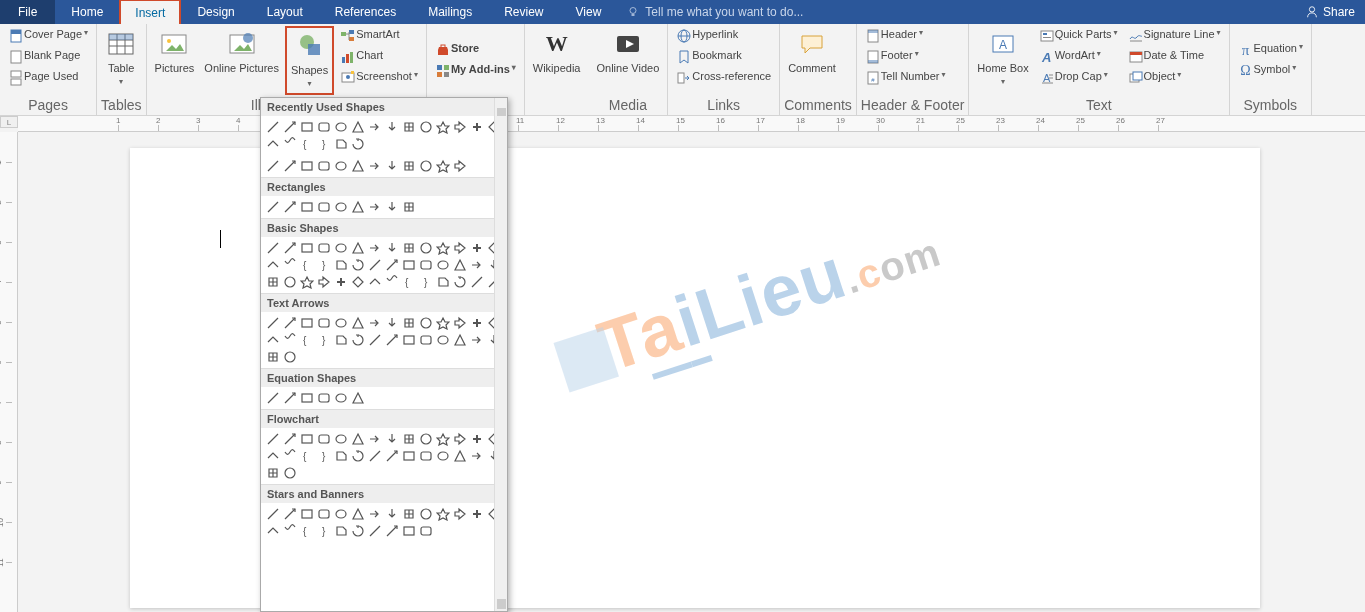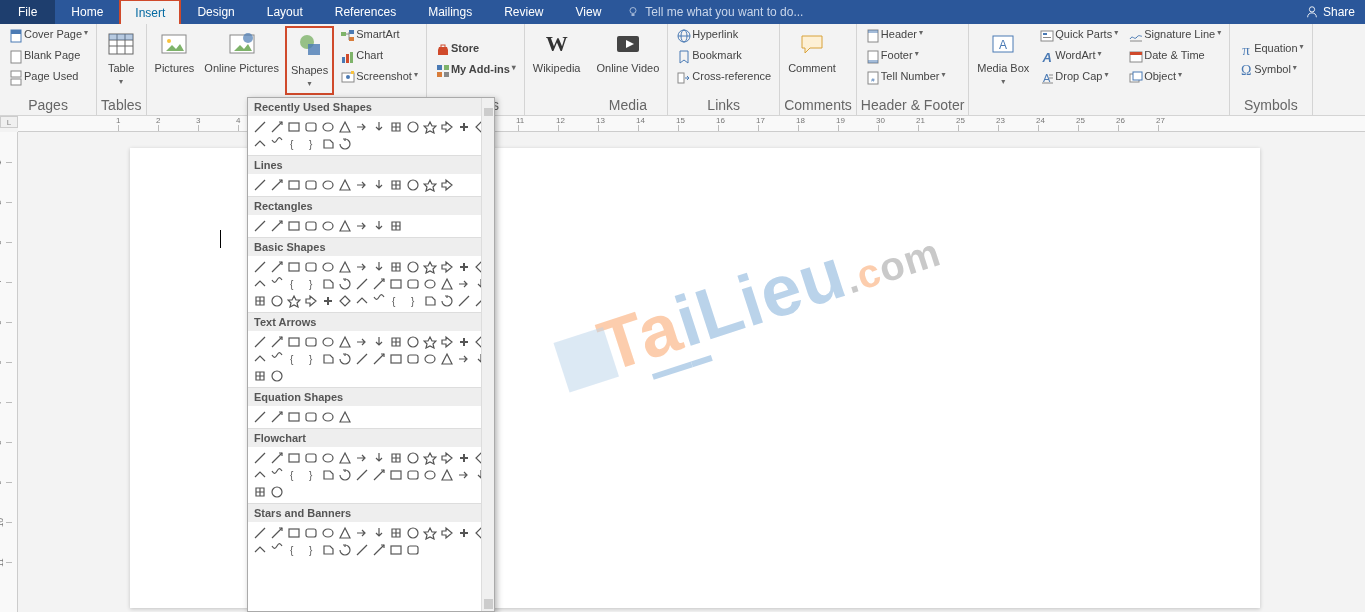--- a/index.html
+++ b/index.html
@@ -31,21 +31,21 @@
 .ruler-h { position: absolute; top: 116px; left: 18px; right: 0; height: 16px; background: #f9f9f9; border-bottom: 1px solid #ccc; display:flex; align-items:flex-end; font-size:8px; color:#777; overflow:hidden; padding-left:100px;}
 .ruler-h .tick { width: 40px; flex:0 0 40px; border-left:1px solid #bbb; height:6px; position:relative;}
 .ruler-h .num { position:absolute; top:-9px; left:-3px;}
 .ruler-v { position: absolute; top: 132px; left: 0; width: 18px; bottom: 0; background: #f9f9f9; border-right: 1px solid #ccc; display:flex; flex-direction:column; align-items:center; font-size:8px; color:#777; padding-top:30px;}
 .ruler-v .tick { height: 40px; width:6px; border-top:1px solid #bbb; position:relative; flex:0 0 40px;}
 .ruler-v .num { position:absolute; left:-10px; top:-5px; transform:rotate(-90deg);}
 .page { position: absolute; top: 148px; left: 130px; width: 1130px; height: 460px; background: #fff; box-shadow: 0 1px 4px rgba(0,0,0,0.2); }
 .cursor { position:absolute; top: 230px; left: 220px; width:1px; height:18px; background:#000;}
 
 
-.shapes-panel { position:absolute; top:97px; left:247px; width:248px; height:515px; background:#fff; border:1px solid #aaa; box-shadow:2px 2px 6px rgba(0,0,0,0.3); overflow:hidden; font-size:11px; z-index:10;}
+.shapes-panel { position:absolute; top:97px; left:260px; width:248px; height:515px; background:#fff; border:1px solid #aaa; box-shadow:2px 2px 6px rgba(0,0,0,0.3); overflow:hidden; font-size:11px; z-index:10;}
 .shapes-panel .cat { background:#eee; padding:3px 6px; font-weight:bold; color:#555; border-top:1px solid #ddd;}
 .shapes-panel .cat:first-child { border-top:none;}
 .shapes-panel .grid { display:flex; flex-wrap:wrap; padding:3px 4px; gap:1px;}
 .shapes-panel .sh { width:16px; height:16px; display:flex; align-items:center; justify-content:center; cursor:pointer; }
 .shapes-panel .sh svg { width:14px; height:14px; stroke:#555; stroke-width:1.2; fill:none; }
 .shapes-panel .scroll { position:absolute; right:0; top:0; width:13px; height:100%; background:#f0f0f0; border-left:1px solid #ddd;}
 .shapes-panel .scroll .thumb { position:absolute; top:10px; left:2px; width:9px; height:8px; background:#ccc;}
 .shapes-panel .scroll .thumb2 { position:absolute; bottom:2px; left:2px; width:9px; height:10px; background:#ccc;}
 
 
@@ -354,21 +354,21 @@
 
   <div class="group">
     <div class="group-body">
       <div class="btn-large">
           <span class="ico">
             <svg class="i" viewBox="0 0 32 32">
               <rect x="6" y="8" width="20" height="16" fill="#fff" stroke="#4a7ab4"></rect>
               <text x="16" y="21" font-size="12" text-anchor="middle" fill="#4a7ab4">A</text>
             </svg>
           </span>
-          <span>Media Box</span>
+          <span>Home Box</span>
           <span class="arrow-dn">▾</span>
         </div>
       <div class="btn-col">
         <div class="btn-small">
             <span class="ico">
               <svg class="i" viewBox="0 0 16 16">
                 <rect x="2" y="3" width="12" height="10" fill="#fff" stroke="#888"></rect>
                 <rect x="4" y="5" width="4" height="2" fill="#4a7ab4"></rect>
                 <rect x="4" y="9" width="8" height="1" fill="#888"></rect>
               </svg>
@@ -421,20 +421,21 @@
               <svg class="i" viewBox="0 0 16 16">
                 <rect x="2" y="4" width="9" height="8" fill="#fff" stroke="#888"></rect>
                 <rect x="5" y="2" width="9" height="8" fill="#fff" stroke="#4a7ab4"></rect>
               </svg>
             </span>
             <span>Object</span>
             <span class="arrow-dn">▾</span>
           </div>
       </div>
     </div>
+    <div class="group-label">Text</div>
   </div>
 
   <div class="group">
     <div class="group-body">
       <div class="btn-col" style="justify-content:center;">
         <div class="btn-small">
             <span class="ico" style="font-size:15px;color:#4a7ab4;font-family:serif;">π</span>
             <span>Equation</span>
             <span class="arrow-dn">▾</span>
           </div>
@@ -670,21 +671,20 @@
           <path d="M3 3h6l3 3v5H3z"></path>
         </svg>
       </div>
       <div class="sh">
         <svg viewBox="0 0 14 14">
           <path d="M2 7a5 5 0 1 0 5-5" fill="none"></path>
           <path d="M5 2l2 0 0 2"></path>
         </svg>
       </div>
     </div>
-    <div class="cat">Lines</div>
     <div class="grid">
       <div class="sh">
         <svg viewBox="0 0 14 14">
           <line x1="2" y1="12" x2="12" y2="2"></line>
         </svg>
       </div>
       <div class="sh">
         <svg viewBox="0 0 14 14">
           <line x1="2" y1="12" x2="12" y2="2"></line>
           <path d="M9 2l3 0 0 3" fill="none"></path>

